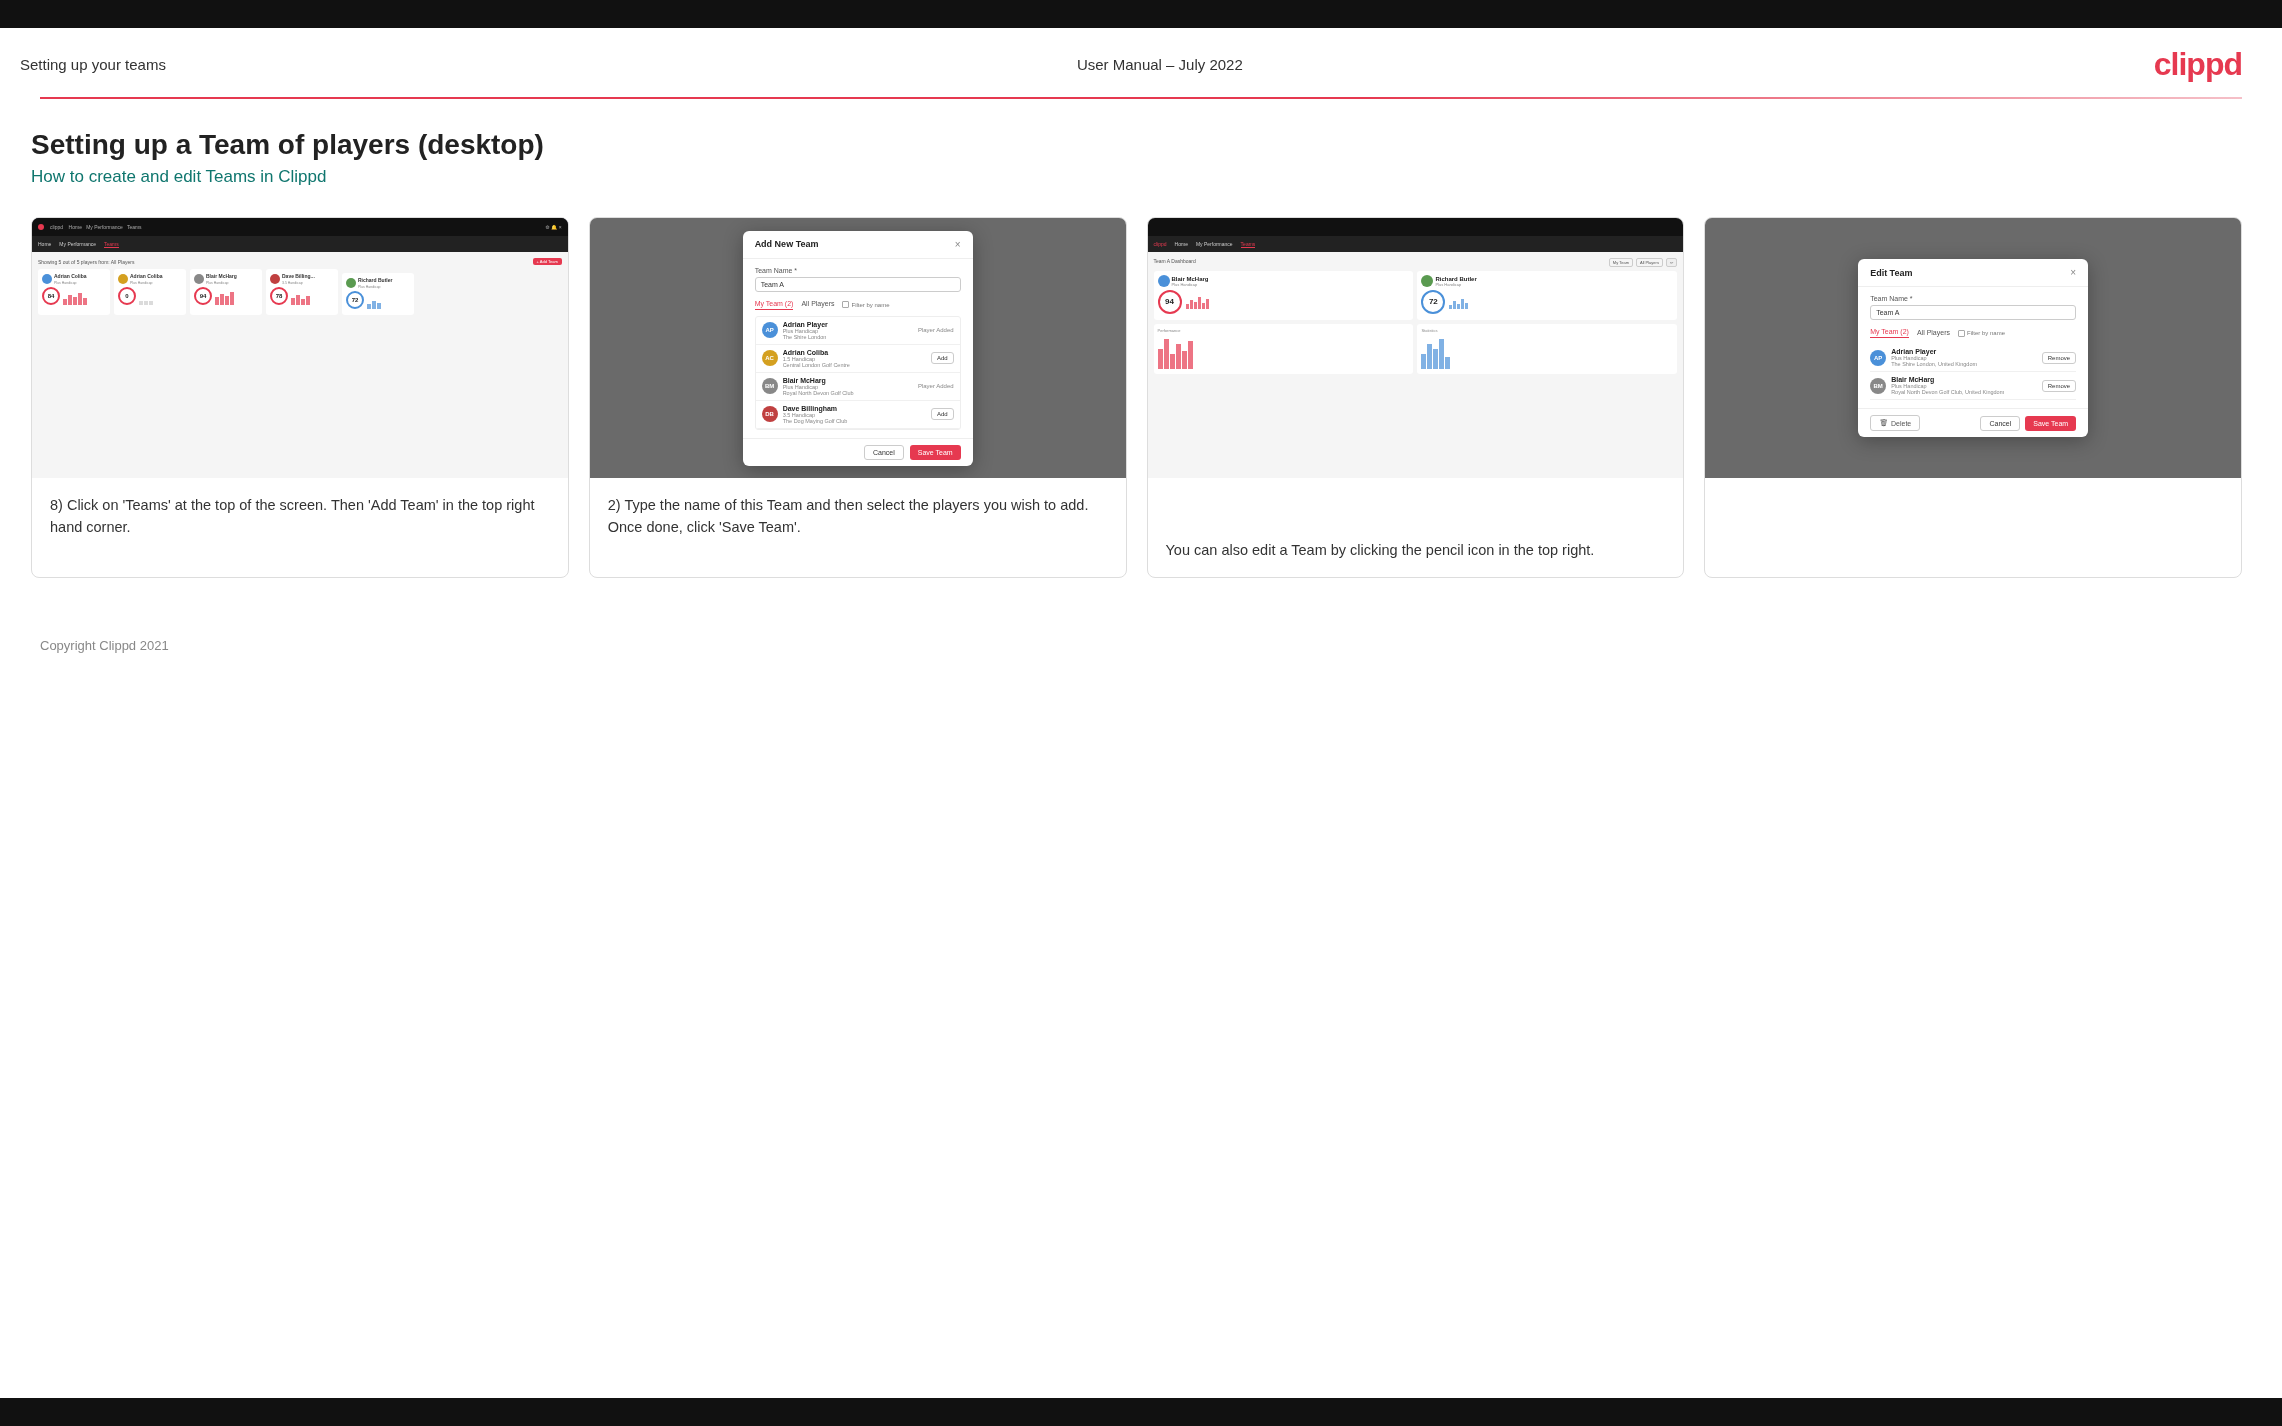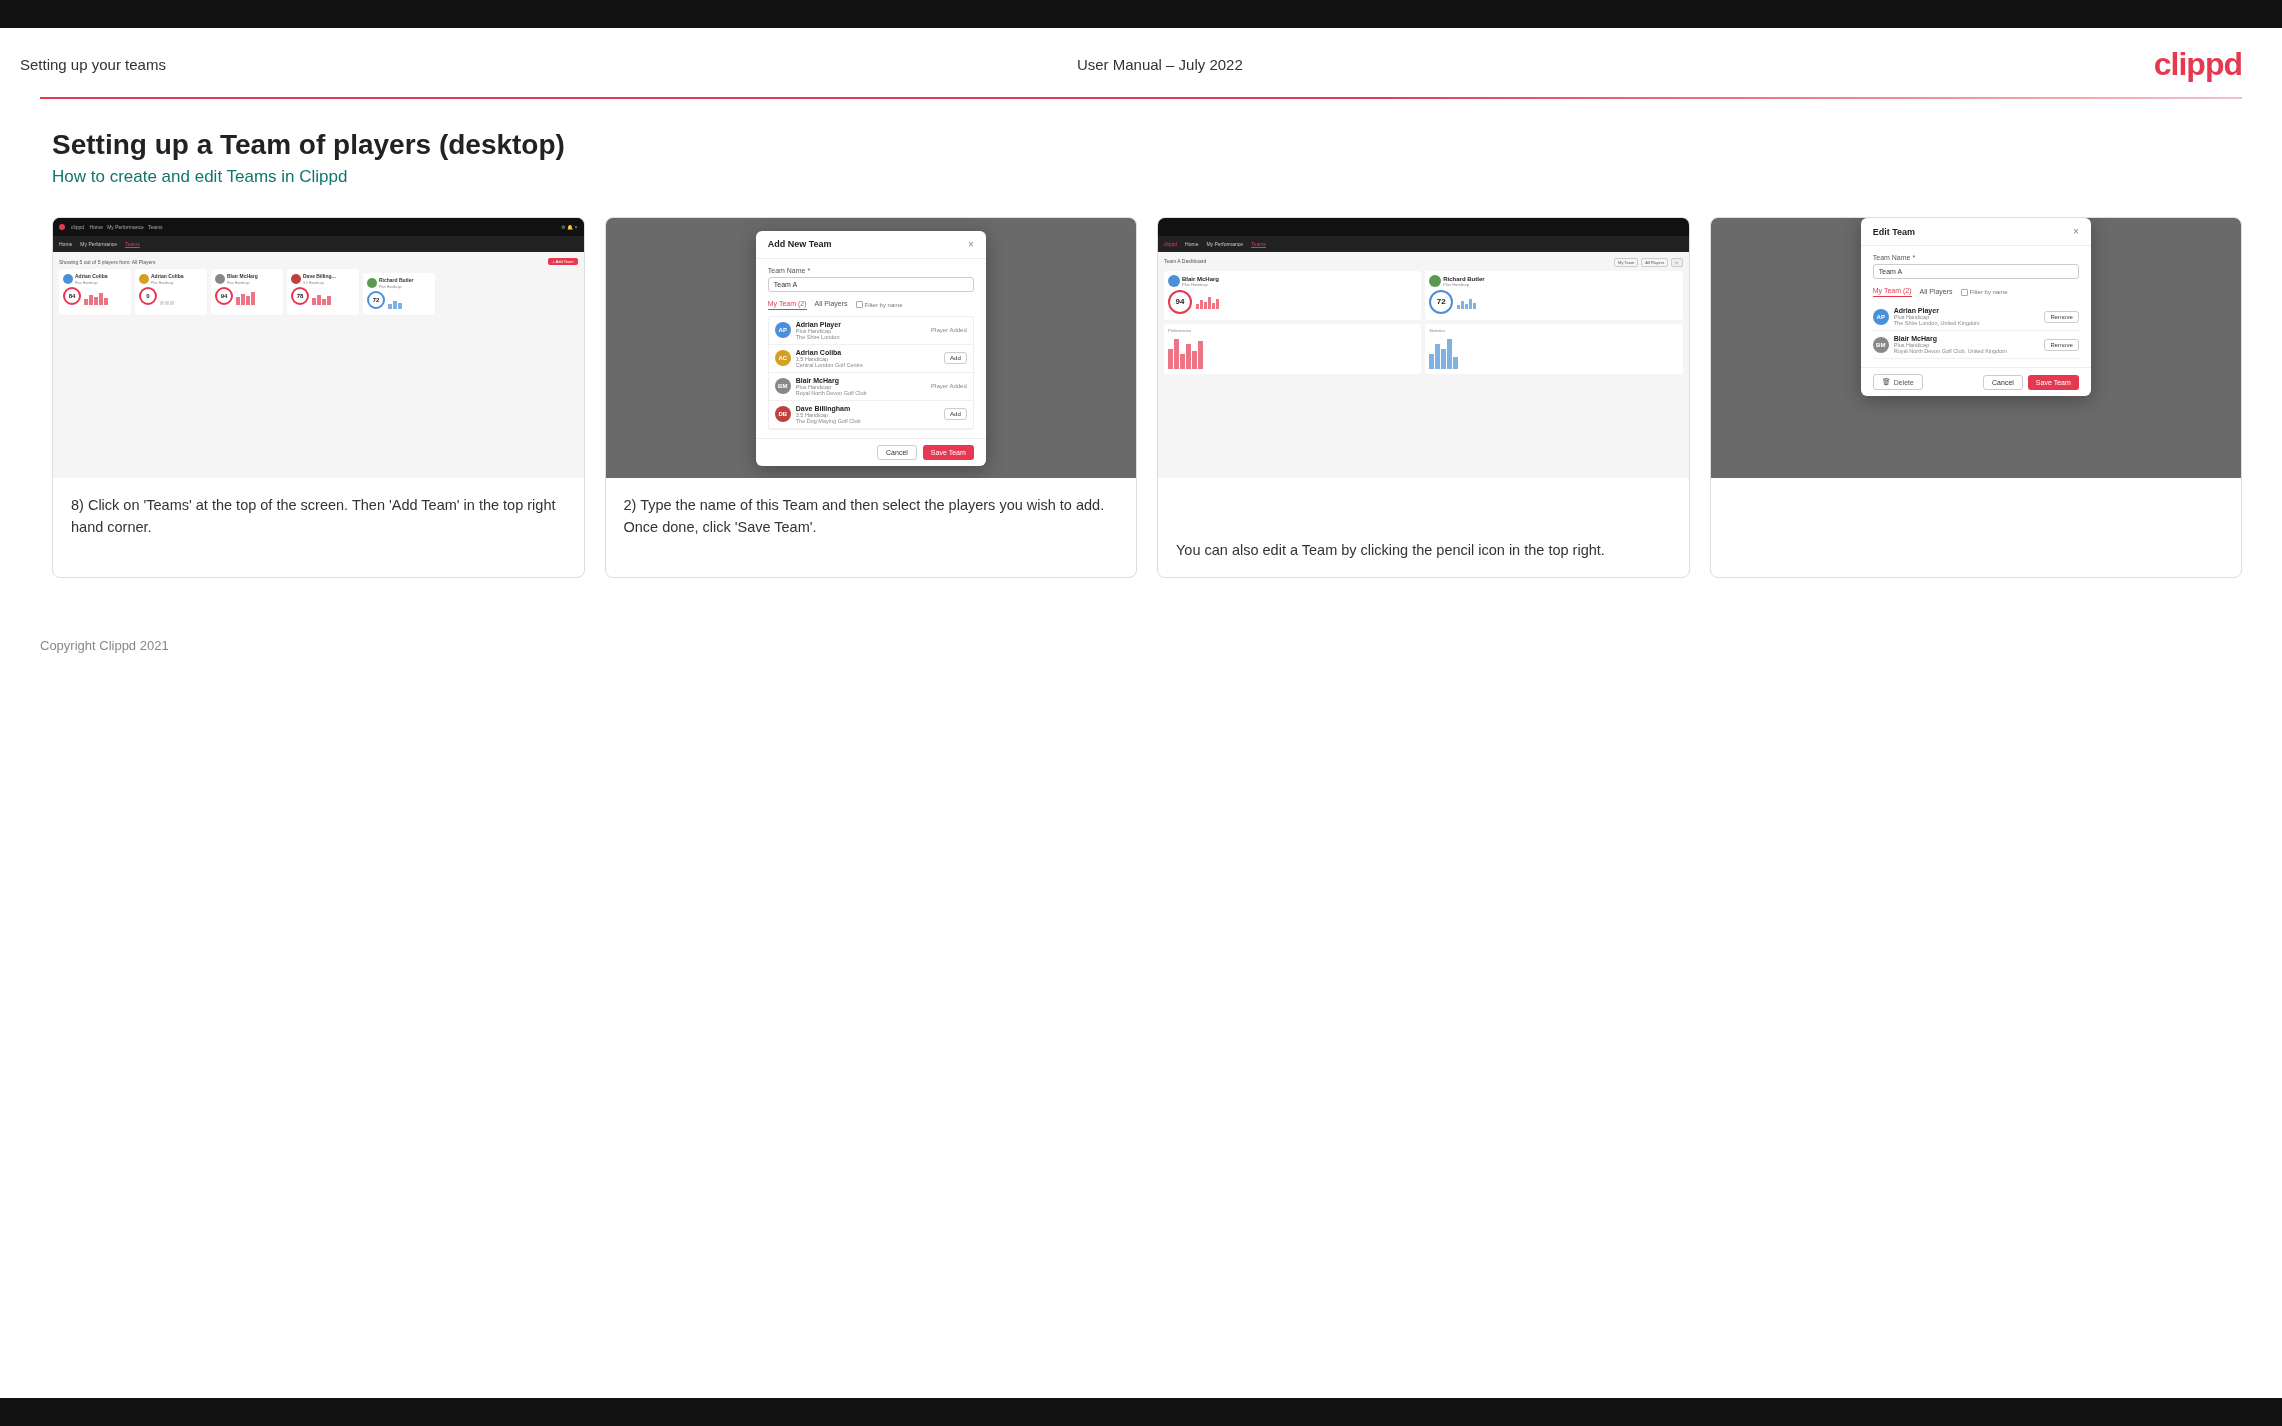--- a/index.html
+++ b/index.html
@@ -41,21 +41,21 @@
 
     
     .divider {
       height: 2px;
       background: linear-gradient(to right, #e63950 60%, #f5c0c8 100%);
       margin: 0 40px;
     }
 
     
     .page-content {
-      padding: 30px 40px 20px 52px;
+      padding: 30px 40px 20px 31px;
     }
 
     .page-title {
       font-size: 28px;
       font-weight: bold;
       color: #222;
       margin-bottom: 6px;
     }
 
     .page-subtitle {
@@ -406,21 +406,21 @@
       background: #e63950;
       opacity: 0.7;
     }
 
     
     .ss4 {
       background: rgba(0,0,0,0.35);
       width: 100%;
       height: 100%;
       display: flex;
-      align-items: flex-start;
+      align-items: center;
       justify-content: center;
     }
     .edit-modal {
       background: #fff;
       border-radius: 6px;
       width: 230px;
       box-shadow: 0 4px 20px rgba(0,0,0,0.3);
     }
     .edit-modal-header {
       display: flex;

